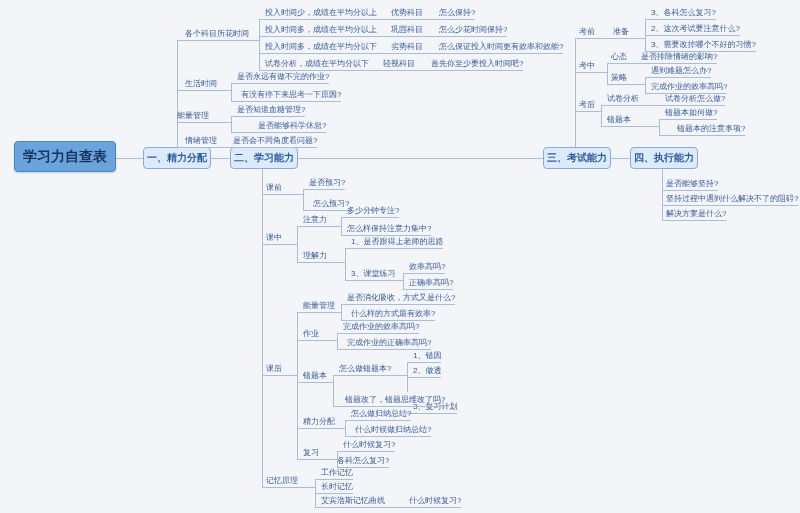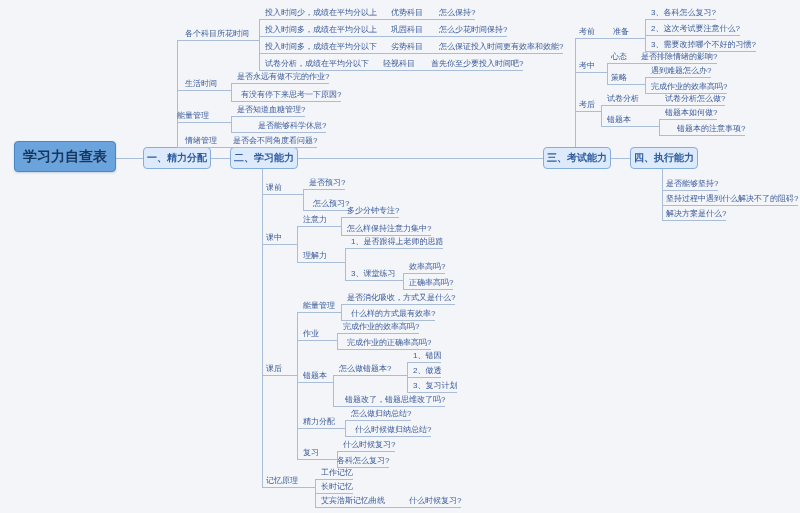--- a/index.html
+++ b/index.html
@@ -102,21 +102,21 @@
   <div class="row" style="left:341px;top:309px;padding-left:10px">什么样的方式最有效率?</div>
 
   <div class="row" style="left:297px;top:329px;width:40px;padding-left:6px">作业</div>
   <div class="row" style="left:337px;top:322px;padding-left:6px">完成作业的效率高吗?</div>
   <div class="row" style="left:337px;top:338px;padding-left:10px">完成作业的正确率高吗?</div>
 
   <div class="row" style="left:297px;top:371px;width:36px;padding-left:6px">错题本</div>
   <div class="row" style="left:333px;top:364px;width:74px;padding-left:6px">怎么做错题本?</div>
   <div class="row" style="left:407px;top:351px;padding-left:6px">1、错因</div>
   <div class="row" style="left:407px;top:366px;padding-left:6px">2、做透</div>
-  <div class="row" style="left:407px;top:381px;padding-left:6px">3、复习计划</div>
+  <div class="row" style="left:407px;top:402px;padding-left:6px">3、复习计划</div>
   <div class="row" style="left:333px;top:395px;padding-left:12px">错题改了，错题思维改了吗?</div>
 
   <div class="row" style="left:297px;top:417px;width:48px;padding-left:6px">精力分配</div>
   <div class="row" style="left:345px;top:409px;padding-left:6px">怎么做归纳总结?</div>
   <div class="row" style="left:345px;top:425px;padding-left:10px">什么时候做归纳总结?</div>
 
   <div class="row" style="left:297px;top:448px;width:40px;padding-left:6px">复习</div>
   <div class="row" style="left:337px;top:440px;padding-left:6px">什么时候复习?</div>
   <div class="row" style="left:337px;top:456px;">各科怎么复习?</div>
 

